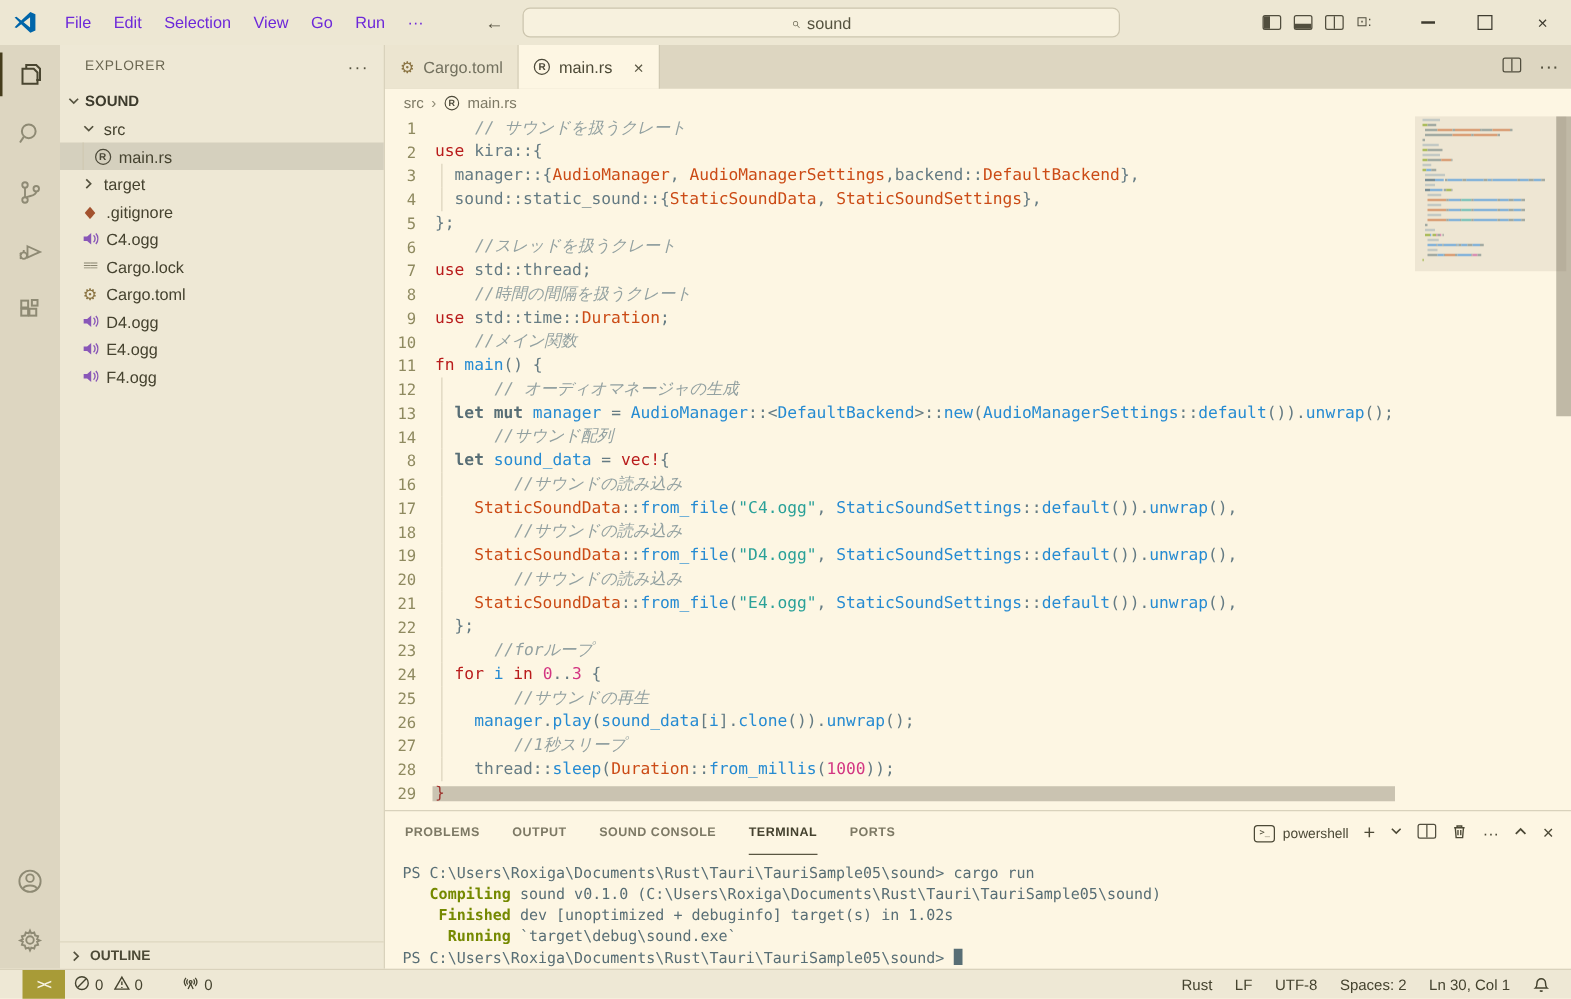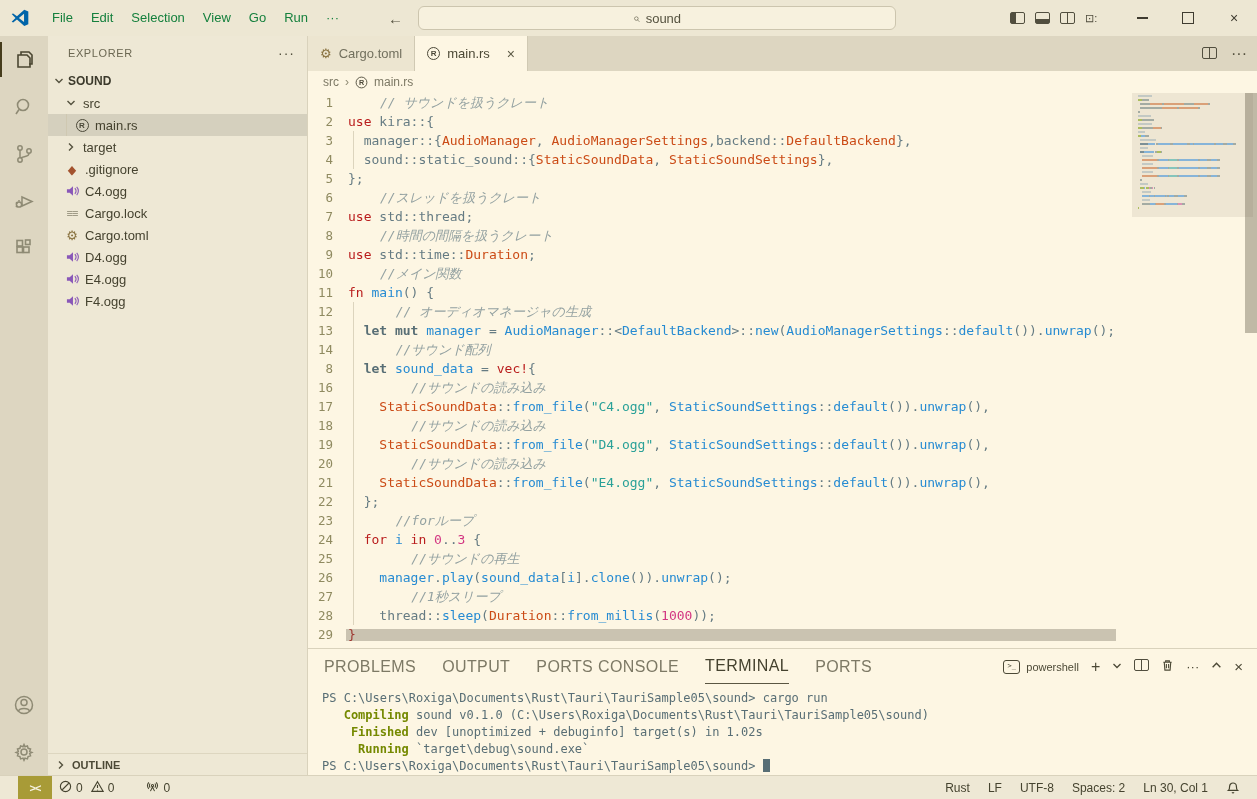--- a/index.html
+++ b/index.html
@@ -3,21 +3,21 @@
 <meta charset="utf-8">
 <style>
   * { margin:0; padding:0; box-sizing:border-box; }
   html,body { width:1257px; height:799px; overflow:hidden; }
   body { font-family:"Liberation Sans", sans-serif; background:#FDF6E3; color:#41403a; }
   .app { position:relative; width:1257px; height:799px; display:flex; flex-direction:column; }
 
   
   .titlebar { height:36px; background:#EDE7D3; display:flex; align-items:center; flex:0 0 36px; }
   .vscode-logo { width:20px; margin:0 12px 0 11px; display:flex; }
-  .menubar { display:flex; align-items:center; font-size:13px; color:#15803d; }
+  .menubar { display:flex; align-items:center; font-size:13px; color:#6d28d9; }
   .menu-item { padding:0 9px; height:26px; line-height:26px; border-radius:5px; cursor:default; }
   .nav-arrows { display:flex; gap:14px; margin-left:40px; font-size:15px; }
   .nav-back { color:#55513f; }
   .nav-fwd { color:#b3ad97; }
   .searchbox { position:absolute; left:418px; top:6px; width:478px; height:24px; background:#F7F1DE;
     border:1px solid #CCC5AE; border-radius:6px; display:flex; align-items:center; justify-content:center;
     font-size:13px; color:#55523f; gap:6px; }
   .search-glyph { font-size:12px; color:#6d6a56; transform:scaleX(-1); display:inline-block; }
   .tb-right { position:absolute; right:0; top:0; height:36px; display:flex; align-items:center; }
   .layout-icons { display:flex; gap:10px; margin-right:18px; }
@@ -95,21 +95,21 @@
   .mm-view { position:absolute; left:-4px; right:-10px; top:0; height:124px; background:rgba(88,77,50,0.09); }
   .mm-lines { position:absolute; left:2px; top:2px; }
   .mm-line { height:2px; margin-bottom:2px; display:flex; }
   .mm-seg { height:2px; display:inline-block; }
   .vscrollbar { position:absolute; right:0; top:0; width:12px; height:240px; background:rgba(107,101,82,0.42); }
   .hscrollbar { position:absolute; left:38px; top:536px; width:770px; height:12px; background:rgba(107,101,82,0.35); }
 
   
   .panel { height:127px; flex:0 0 127px; border-top:1px solid #D9D2BC; background:#FDF6E3; display:flex; flex-direction:column; }
   .panel-tabs { height:35px; display:flex; align-items:center; padding-left:16px; position:relative; flex:0 0 35px; }
-  .ptab { font-size:16px; letter-spacing:.4px; color:#7d7965; margin-right:26px; height:35px; display:flex; align-items:center; }
+  .ptab { font-size:10px; letter-spacing:.4px; color:#7d7965; margin-right:26px; height:35px; display:flex; align-items:center;font-weight:bold; }
   .ptab.active { color:#45422f; border-bottom:1px solid #5a5642; }
   .panel-actions { position:absolute; right:14px; top:0; height:35px; display:flex; align-items:center; gap:12px; color:#4c4936; font-size:13px; }
   .ps-ico { width:17px; height:14px; border:1.2px solid #4c4936; border-radius:3px; font-size:7px; line-height:11px;
      text-align:center; font-family:"DejaVu Sans Mono",monospace; }
   .pa-label { font-size:11px; margin-left:-6px; }
   .terminal { flex:1; font-family:"DejaVu Sans Mono", monospace; font-size:12px; line-height:17px; color:#586E75;
      padding:6px 0 0 14px; white-space:pre; }
   .t-green { color:#758900; font-weight:bold; }
   .t-cursor { display:inline-block; width:7px; height:13px; background:#586E75; vertical-align:-2px; }
 
@@ -588,21 +588,21 @@
               </div>
             </div>
         </div>
         <div class="vscrollbar"></div>
       </div>
 
       <div class="panel">
         <div class="panel-tabs" id="panel-tabs">
           <div class="ptab">PROBLEMS</div>
             <div class="ptab">OUTPUT</div>
-            <div class="ptab">PORTS CONSOLE</div>
+            <div class="ptab">SOUND CONSOLE</div>
             <div class="ptab active">TERMINAL</div>
             <div class="ptab">PORTS</div>
             <div class="panel-actions">
             <span class="ps-ico">&gt;_</span>
             <span class="pa-label">powershell</span>
             <span style="font-size:16px;">+</span>
             <span style="font-size:10px;"><svg width="10" height="10" viewBox="0 0 10 10" fill="none" stroke="currentColor" stroke-width="1.3">
                   <path d="M1.5 3 L5 6.5 L8.5 3"></path>
                 </svg></span>
             <span><span class="lic lic-split" style="display:inline-block;"></span></span>

